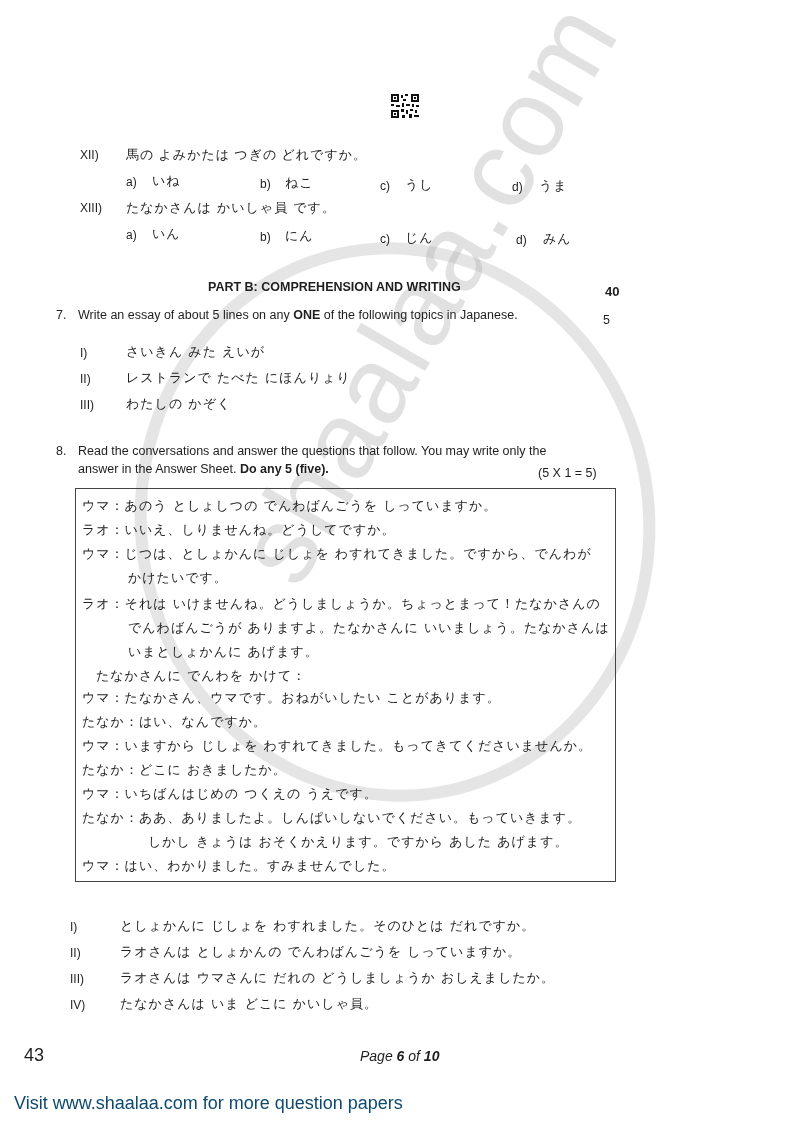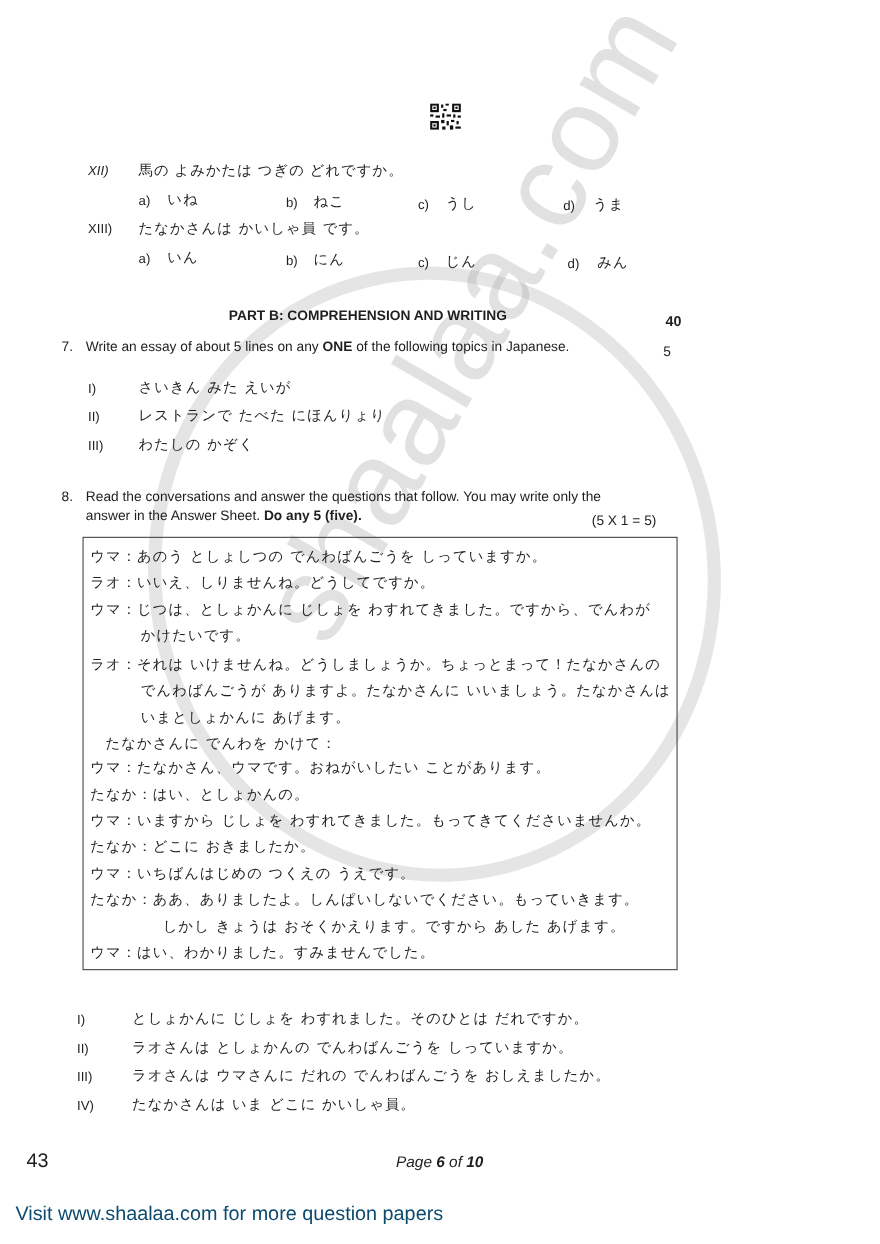--- a/index.html
+++ b/index.html
@@ -65,21 +65,21 @@
       <rect x="15" y="16" width="2" height="4" fill="#111"></rect>
       <rect x="19" y="15" width="3" height="2" fill="#111"></rect>
     <rect x="24" y="16" width="2" height="3" fill="#111"></rect>
       <rect x="11" y="21" width="3" height="3" fill="#111"></rect>
       <rect x="18" y="20" width="3" height="4" fill="#111"></rect>
     <rect x="23" y="21" width="5" height="2" fill="#111"></rect>
   </svg>
 </div>
 
 <div>
-  <span class="abs en label" style="left:80px; top:148px;font-style:italic;">XII)</span>
+  <span class="abs en label" style="left:80px; top:148px;">XII)</span>
   <span class="abs jp" style="left:126px; top:146px;font-family:Liberation Serif, serif;">馬の よみかたは つぎの どれですか。</span>
   <span class="abs en label" style="left:126px; top:175px;">a)</span>
   <span class="abs jp" style="left:152px; top:172px;">いね</span>
   <span class="abs en label" style="left:260px; top:177px;">b)</span>
   <span class="abs jp" style="left:285px; top:174px;">ねこ</span>
   <span class="abs en label" style="left:380px; top:179px;">c)</span>
   <span class="abs jp" style="left:405px; top:176px;">うし</span>
   <span class="abs en label" style="left:512px; top:180px;">d)</span>
   <span class="abs jp" style="left:539px; top:177px;">うま</span>
 </div>
@@ -123,35 +123,35 @@
 <div class="abs dialog-box">
   <div class="dline jp" style="top:8px;"><span>ウマ：</span><span>あのう としょしつの でんわばんごうを しっていますか。</span></div>
   <div class="dline jp" style="top:32px;"><span>ラオ：</span><span>いいえ、しりませんね。どうしてですか。</span></div>
   <div class="dline jp" style="top:56px;"><span>ウマ：</span><span>じつは、としょかんに じしょを わすれてきました。ですから、でんわが</span></div>
   <div class="dline jp" style="top:80px; left:52px;"><span>かけたいです。</span></div>
   <div class="dline jp" style="top:106px;"><span>ラオ：</span><span>それは いけませんね。どうしましょうか。ちょっとまって！たなかさんの</span></div>
   <div class="dline jp" style="top:130px; left:52px;"><span>でんわばんごうが ありますよ。たなかさんに いいましょう。たなかさんは</span></div>
   <div class="dline jp" style="top:154px; left:52px;"><span>いまとしょかんに あげます。</span></div>
   <div class="dline jp" style="top:178px; left:20px;"><span>たなかさんに でんわを かけて：</span></div>
   <div class="dline jp" style="top:200px;"><span>ウマ：</span><span>たなかさん、ウマです。おねがいしたい ことがあります。</span></div>
-  <div class="dline jp" style="top:224px;"><span>たなか：</span><span>はい、としょかんの。</span></div>
+  <div class="dline jp" style="top:224px;"><span>たなか：</span><span>はい、なんですか。</span></div>
   <div class="dline jp" style="top:248px;"><span>ウマ：</span><span>いますから じしょを わすれてきました。もってきてくださいませんか。</span></div>
   <div class="dline jp" style="top:272px;"><span>たなか：</span><span>どこに おきましたか。</span></div>
   <div class="dline jp" style="top:296px;"><span>ウマ：</span><span>いちばんはじめの つくえの うえです。</span></div>
   <div class="dline jp" style="top:320px;"><span>たなか：</span><span>ああ、ありましたよ。しんぱいしないでください。もっていきます。</span></div>
   <div class="dline jp" style="top:344px; left:72px;"><span>しかし きょうは おそくかえります。ですから あした あげます。</span></div>
   <div class="dline jp" style="top:368px;"><span>ウマ：</span><span>はい、わかりました。すみませんでした。</span></div>
 </div>
 
 <div>
   <span class="abs en label" style="left:70px; top:920px;">I)</span>
   <span class="abs jp" style="left:120px; top:917px;">としょかんに じしょを わすれました。そのひとは だれですか。</span>
   <span class="abs en label" style="left:70px; top:946px;">II)</span>
   <span class="abs jp" style="left:120px; top:943px;">ラオさんは としょかんの でんわばんごうを しっていますか。</span>
   <span class="abs en label" style="left:70px; top:972px;">III)</span>
-  <span class="abs jp" style="left:120px; top:969px;">ラオさんは ウマさんに だれの でんわばんごうを おしえましたか。</span>
+  <span class="abs jp" style="left:120px; top:969px;">ラオさんは ウマさんに だれの どうしましょうか おしえましたか。</span>
   <span class="abs en label" style="left:70px; top:998px;">IV)</span>
   <span class="abs jp" style="left:120px; top:995px;">たなかさんは いま どこに かいしゃ員。</span>
 </div>
 
 <div class="abs" style="left:24px; top:1045px; font-family:'Liberation Sans', sans-serif; font-size:18px;">43</div>
 <div class="abs footer-page" style="left:360px; top:1048px; white-space:nowrap;"><span>Page </span><b>6</b><span> of </span><b>10</b></div>
 <div class="abs footer-visit" style="left:14px; top:1093px; white-space:nowrap;">Visit www.shaalaa.com for more question papers</div>
 
 </body></html>

